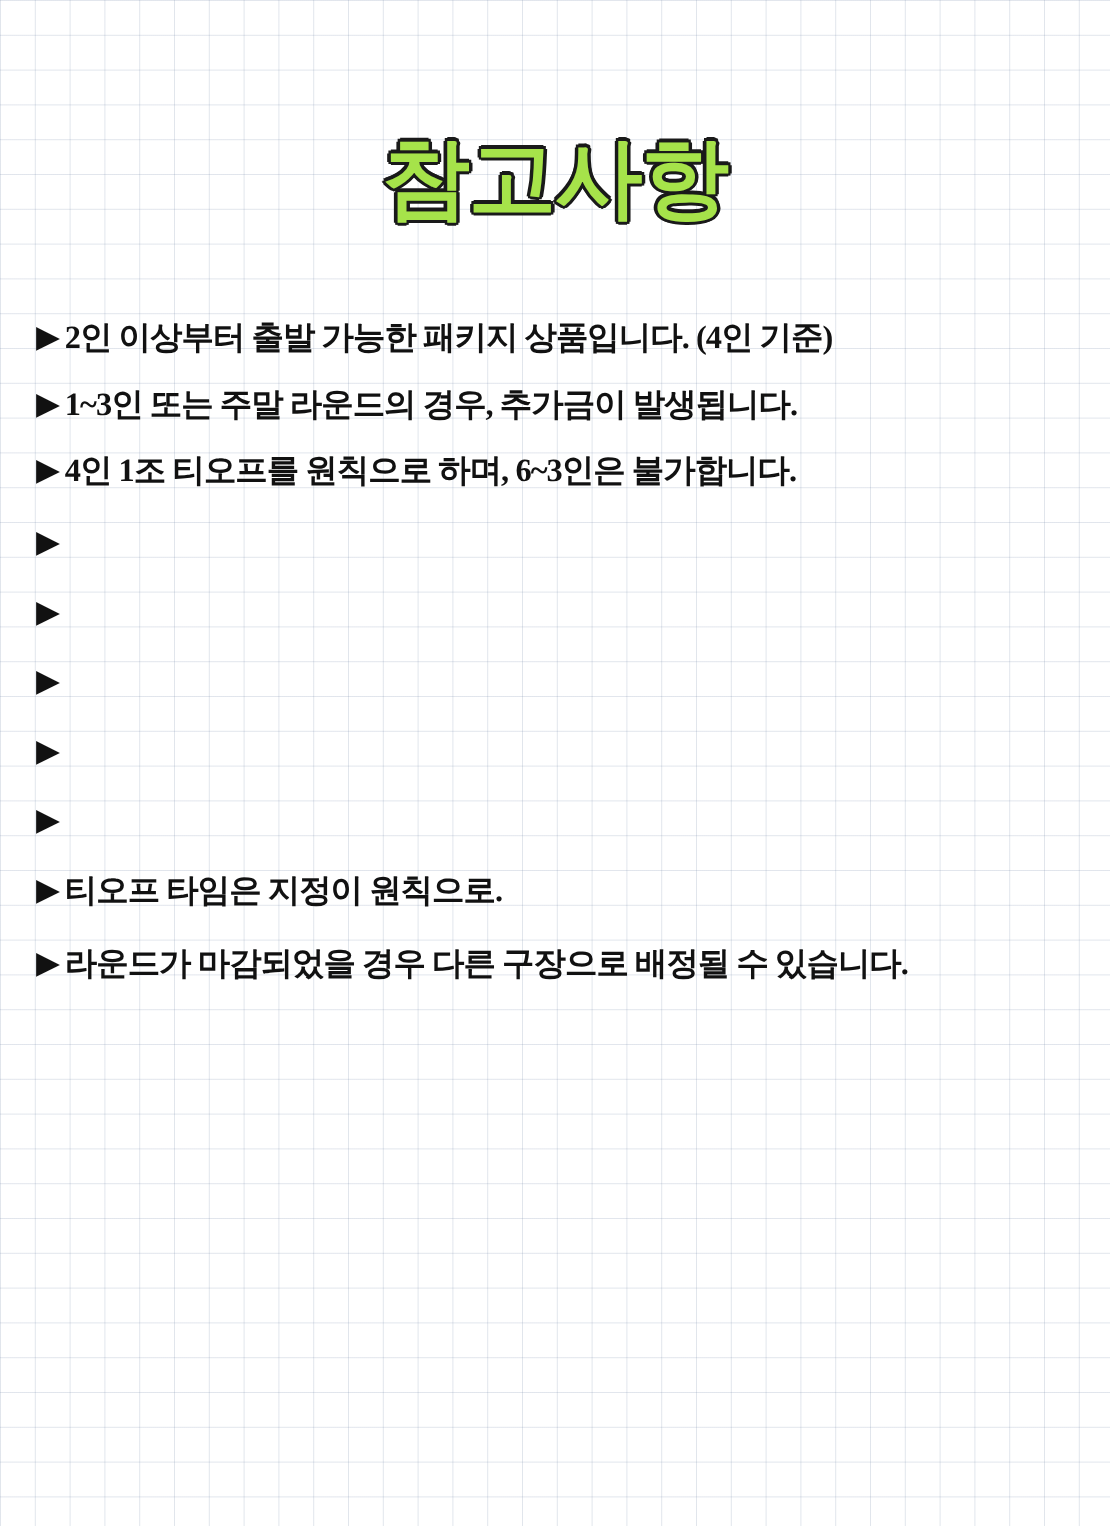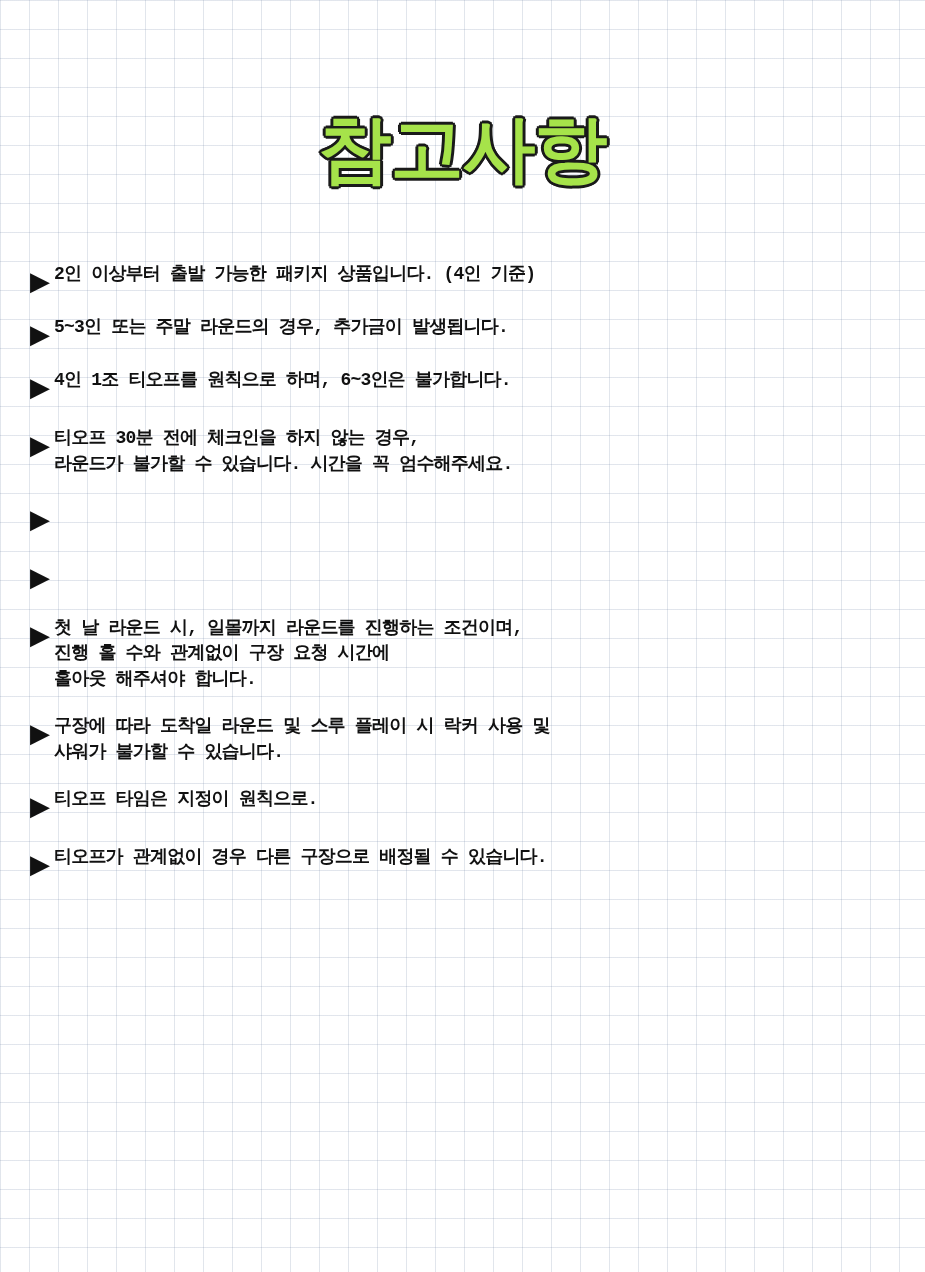--- a/index.html
+++ b/index.html
@@ -61,22 +61,22 @@
     flex: 0 0 auto;
     font-size: 26px;
     line-height: 36px;
     color: #111111;
     margin-right: 4px;
     font-family: "DejaVu Sans", sans-serif;
     transform: translateY(1px);
   }
 
   .note-text {
-    font-family: Liberation Mono, monospace;
-    font-size: 18px;
+    font-family: Liberation Serif, serif;
+    font-size: 27px;
     font-weight: bold;
     color: #111111;
     line-height: 1.42;
     letter-spacing: -0.8px;
     white-space: pre-line;
   }
 
   .note-item.gap-lg {
     margin-bottom: 22px;
   }
@@ -92,59 +92,52 @@
 
   <div class="notes">
 
     <div class="note-item">
       <span class="bullet">▶</span>
       <span class="note-text">2인 이상부터 출발 가능한 패키지 상품입니다. (4인 기준)</span>
     </div>
 
     <div class="note-item">
       <span class="bullet">▶</span>
-      <span class="note-text">5~3인 또는 주말 라운드의 경우, 추가금이 발생됩니다.</span>
+      <span class="note-text">1~3인 또는 주말 라운드의 경우, 추가금이 발생됩니다.</span>
     </div>
 
     <div class="note-item gap-lg">
       <span class="bullet">▶</span>
       <span class="note-text">4인 1조 티오프를 원칙으로 하며, 6~3인은 불가합니다.</span>
-    </div>
-
-    <div class="note-item gap-lg">
-      <span class="bullet">▶</span>
-      <span class="note-text">티오프 30분 전에 체크인을 하지 않는 경우,
-라운드가 불가할 수 있습니다. 시간을 꼭 엄수해주세요.</span>
     </div>
 
     <div class="note-item gap-lg">
       <span class="bullet">▶</span>
     </div>
 
     <div class="note-item gap-lg">
       <span class="bullet">▶</span>
     </div>
 
     <div class="note-item gap-lg">
       <span class="bullet">▶</span>
-      <span class="note-text">첫 날 라운드 시, 일몰까지 라운드를 진행하는 조건이며,
-진행 홀 수와 관계없이 구장 요청 시간에
-홀아웃 해주셔야 합니다.</span>
     </div>
 
     <div class="note-item gap-lg">
       <span class="bullet">▶</span>
-      <span class="note-text">구장에 따라 도착일 라운드 및 스루 플레이 시 락커 사용 및
-샤워가 불가할 수 있습니다.</span>
+    </div>
+
+    <div class="note-item gap-lg">
+      <span class="bullet">▶</span>
     </div>
 
     <div class="note-item gap-lg">
       <span class="bullet">▶</span>
       <span class="note-text">티오프 타임은 지정이 원칙으로.</span>
     </div>
 
     <div class="note-item">
       <span class="bullet">▶</span>
-      <span class="note-text">티오프가 관계없이 경우 다른 구장으로 배정될 수 있습니다.</span>
+      <span class="note-text">라운드가 마감되었을 경우 다른 구장으로 배정될 수 있습니다.</span>
     </div>
 
   </div>
 </div>
 
 </body></html>

